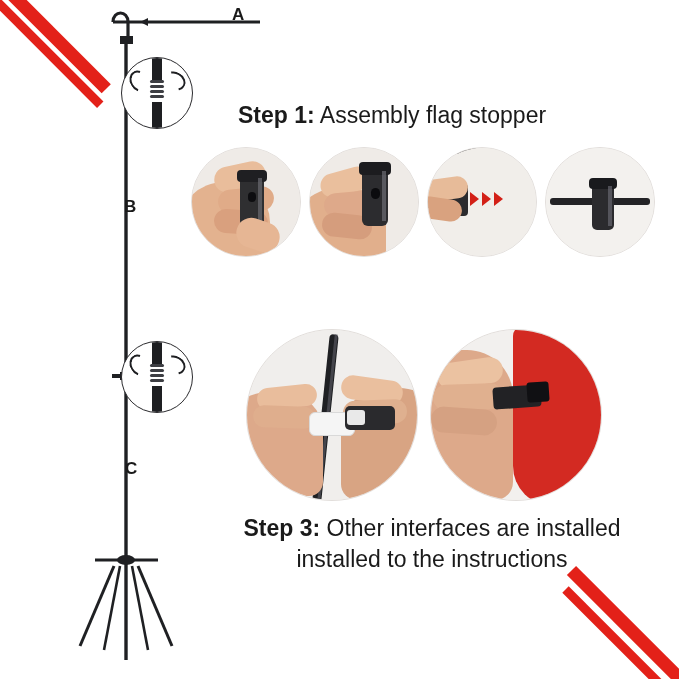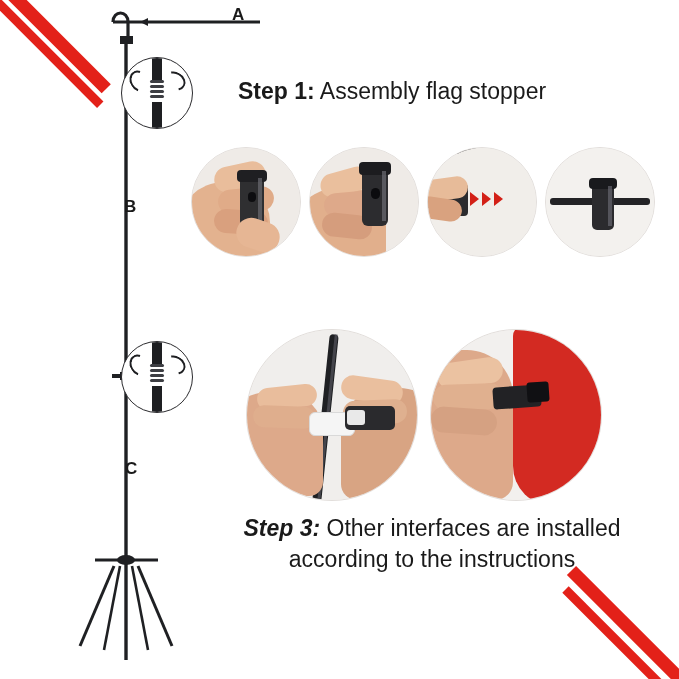--- a/index.html
+++ b/index.html
@@ -39,32 +39,32 @@
   
   .step-title {
     position: absolute;
     color: #1a1a1a;
     font-size: 23px;
     white-space: nowrap;
   }
   .step-title .lbl { font-weight: bold; }
   .step-title .txt { font-weight: normal; }
 
-  #step1-title { left: 238px; top: 78px; }
+  #step1-title { left: 238px; top: 102px; }
   #step2-title { left: 296px; top: 277px; }
   #step3-block {
     position: absolute;
     left: 186px; top: 513px;
     width: 492px;
     text-align: center;
     color: #1a1a1a;
     font-size: 23px;
     line-height: 1.35;
   }
-  #step3-block .lbl { font-weight: bold; font-style: italic; }
+  #step3-block .lbl { font-weight: bold; }
 
   
   .pole-label {
     position: absolute;
     font-weight: bold;
     font-size: 17px;
     color: #1a1a1a;
   }
   #label-a { left: 232px; top: 5px; }
   #label-b { left: 124px; top: 197px; }
@@ -326,16 +326,16 @@
     <div class="skin f1"></div>
       <div class="skin f2"></div>
       <div class="skin f3"></div>
     <div class="dark clip"></div>
     <div class="darker clip2"></div>
   </div>
 
   <div id="step3-block">
     <span class="lbl">Step 3:</span>
     <span class="txt">Other interfaces are installed</span>
-    <div>according to the instructions</div>
+    <div>installed to the instructions</div>
   </div>
 
 </div>
 
 </body></html>

